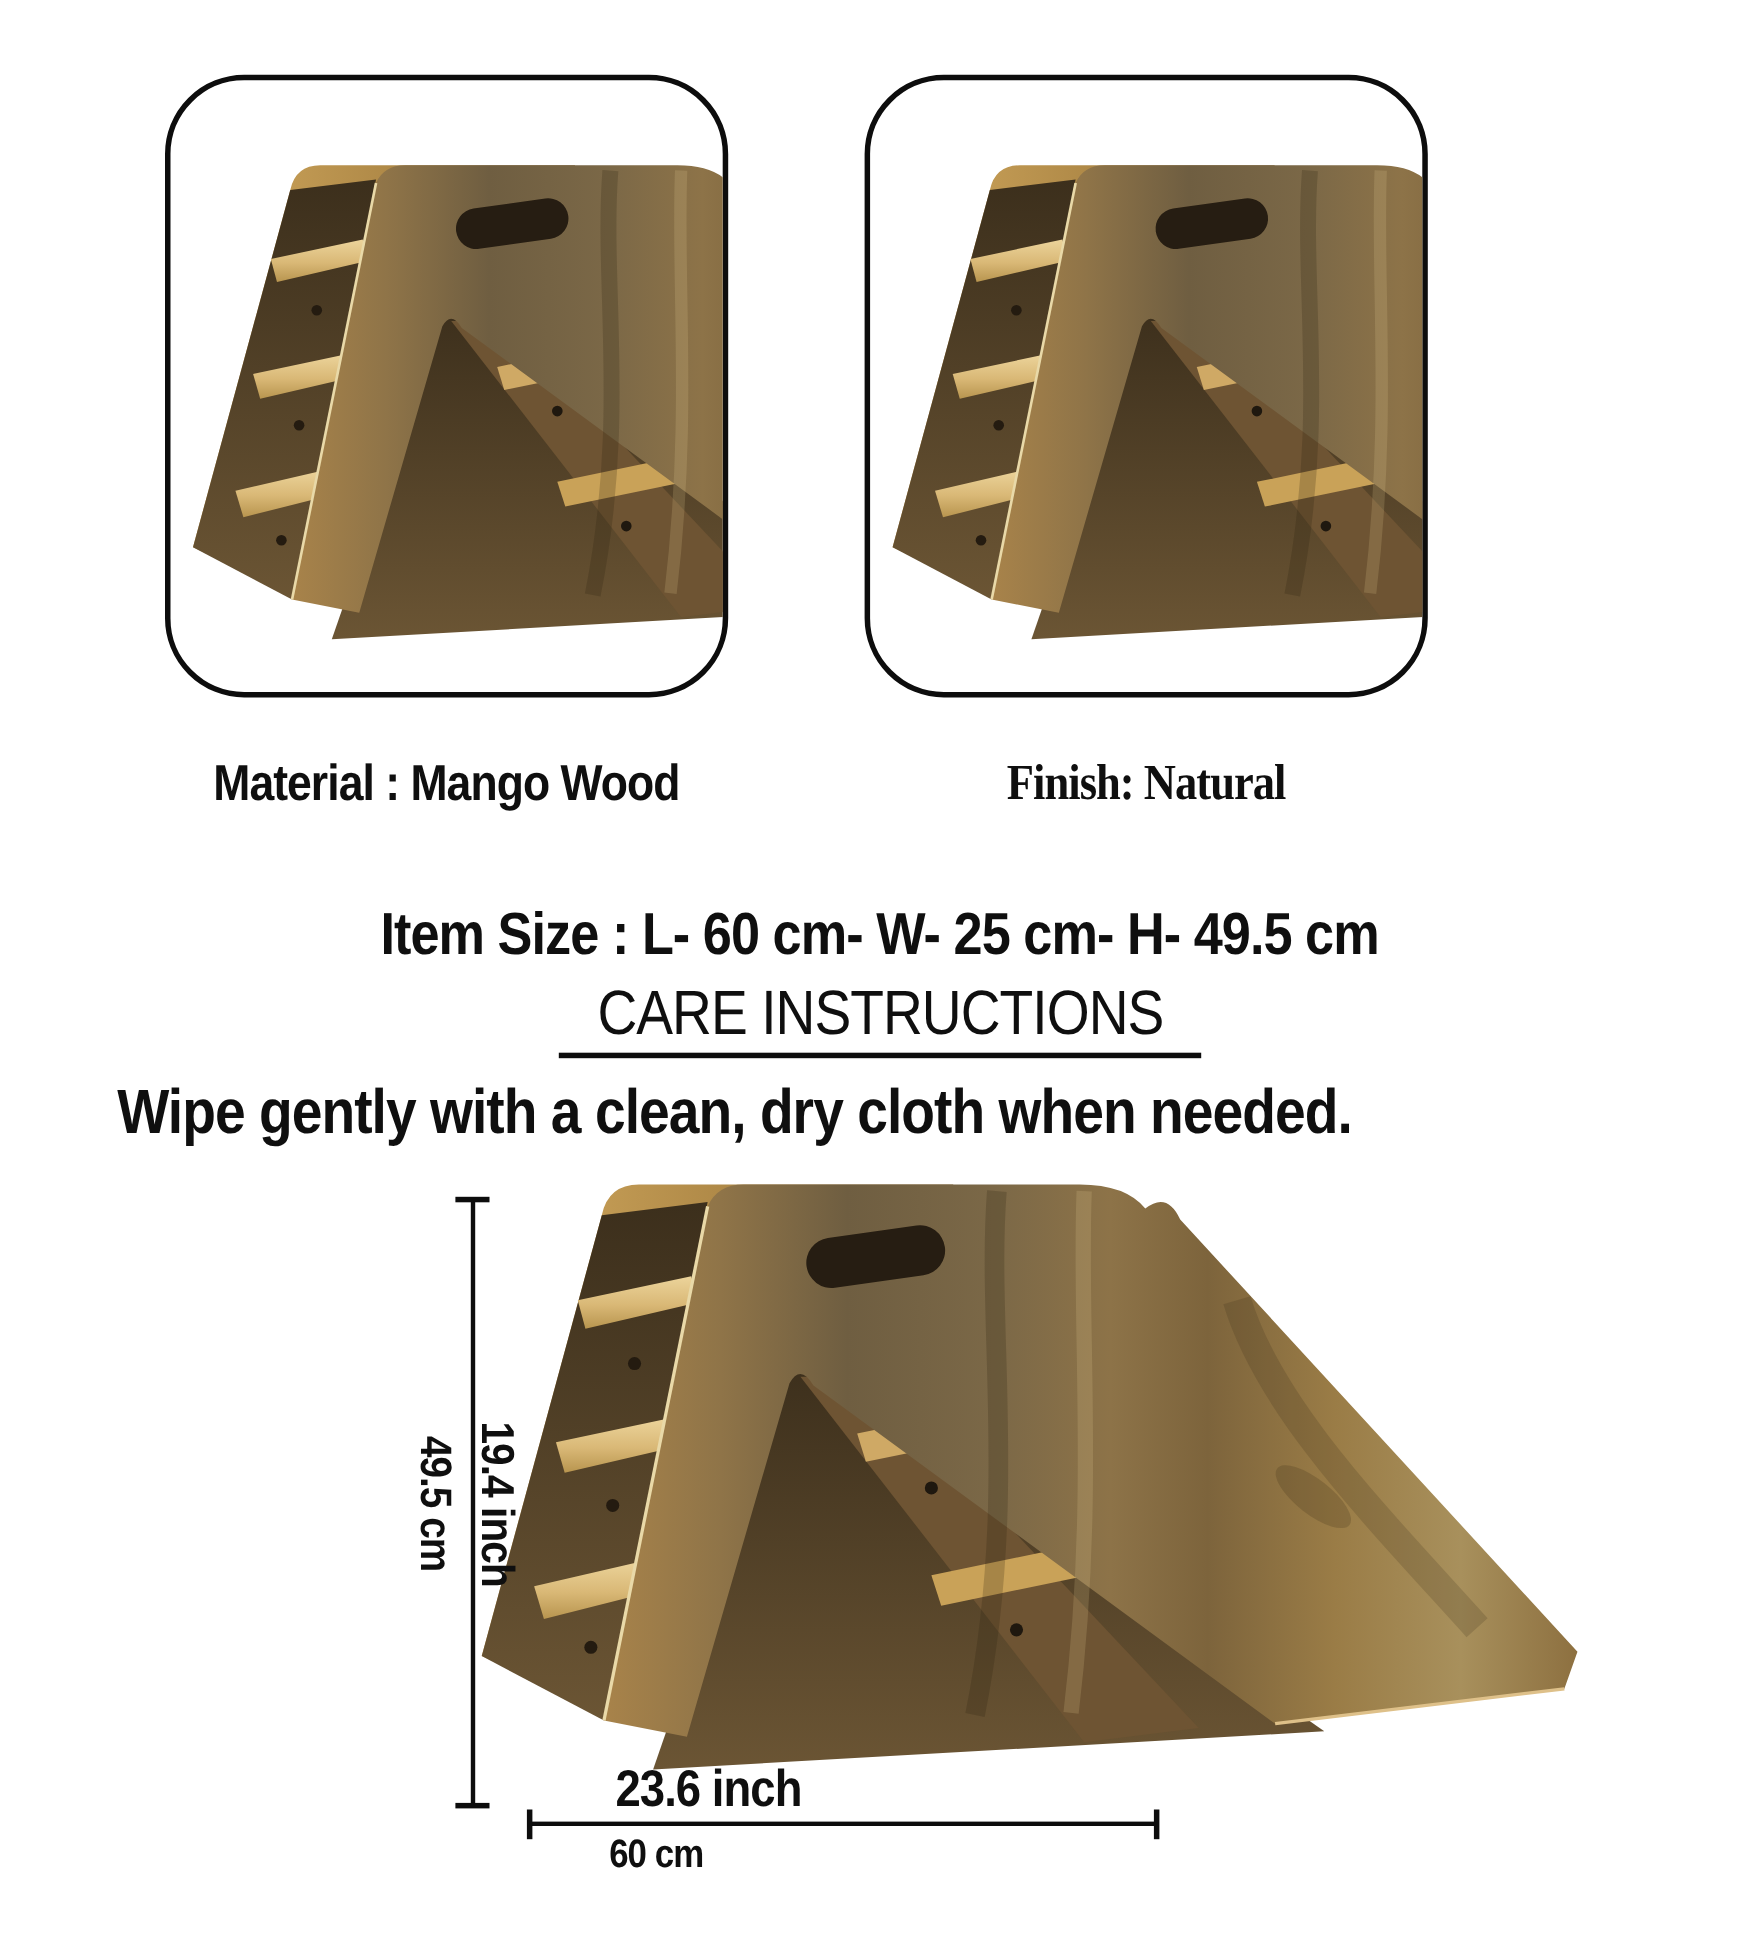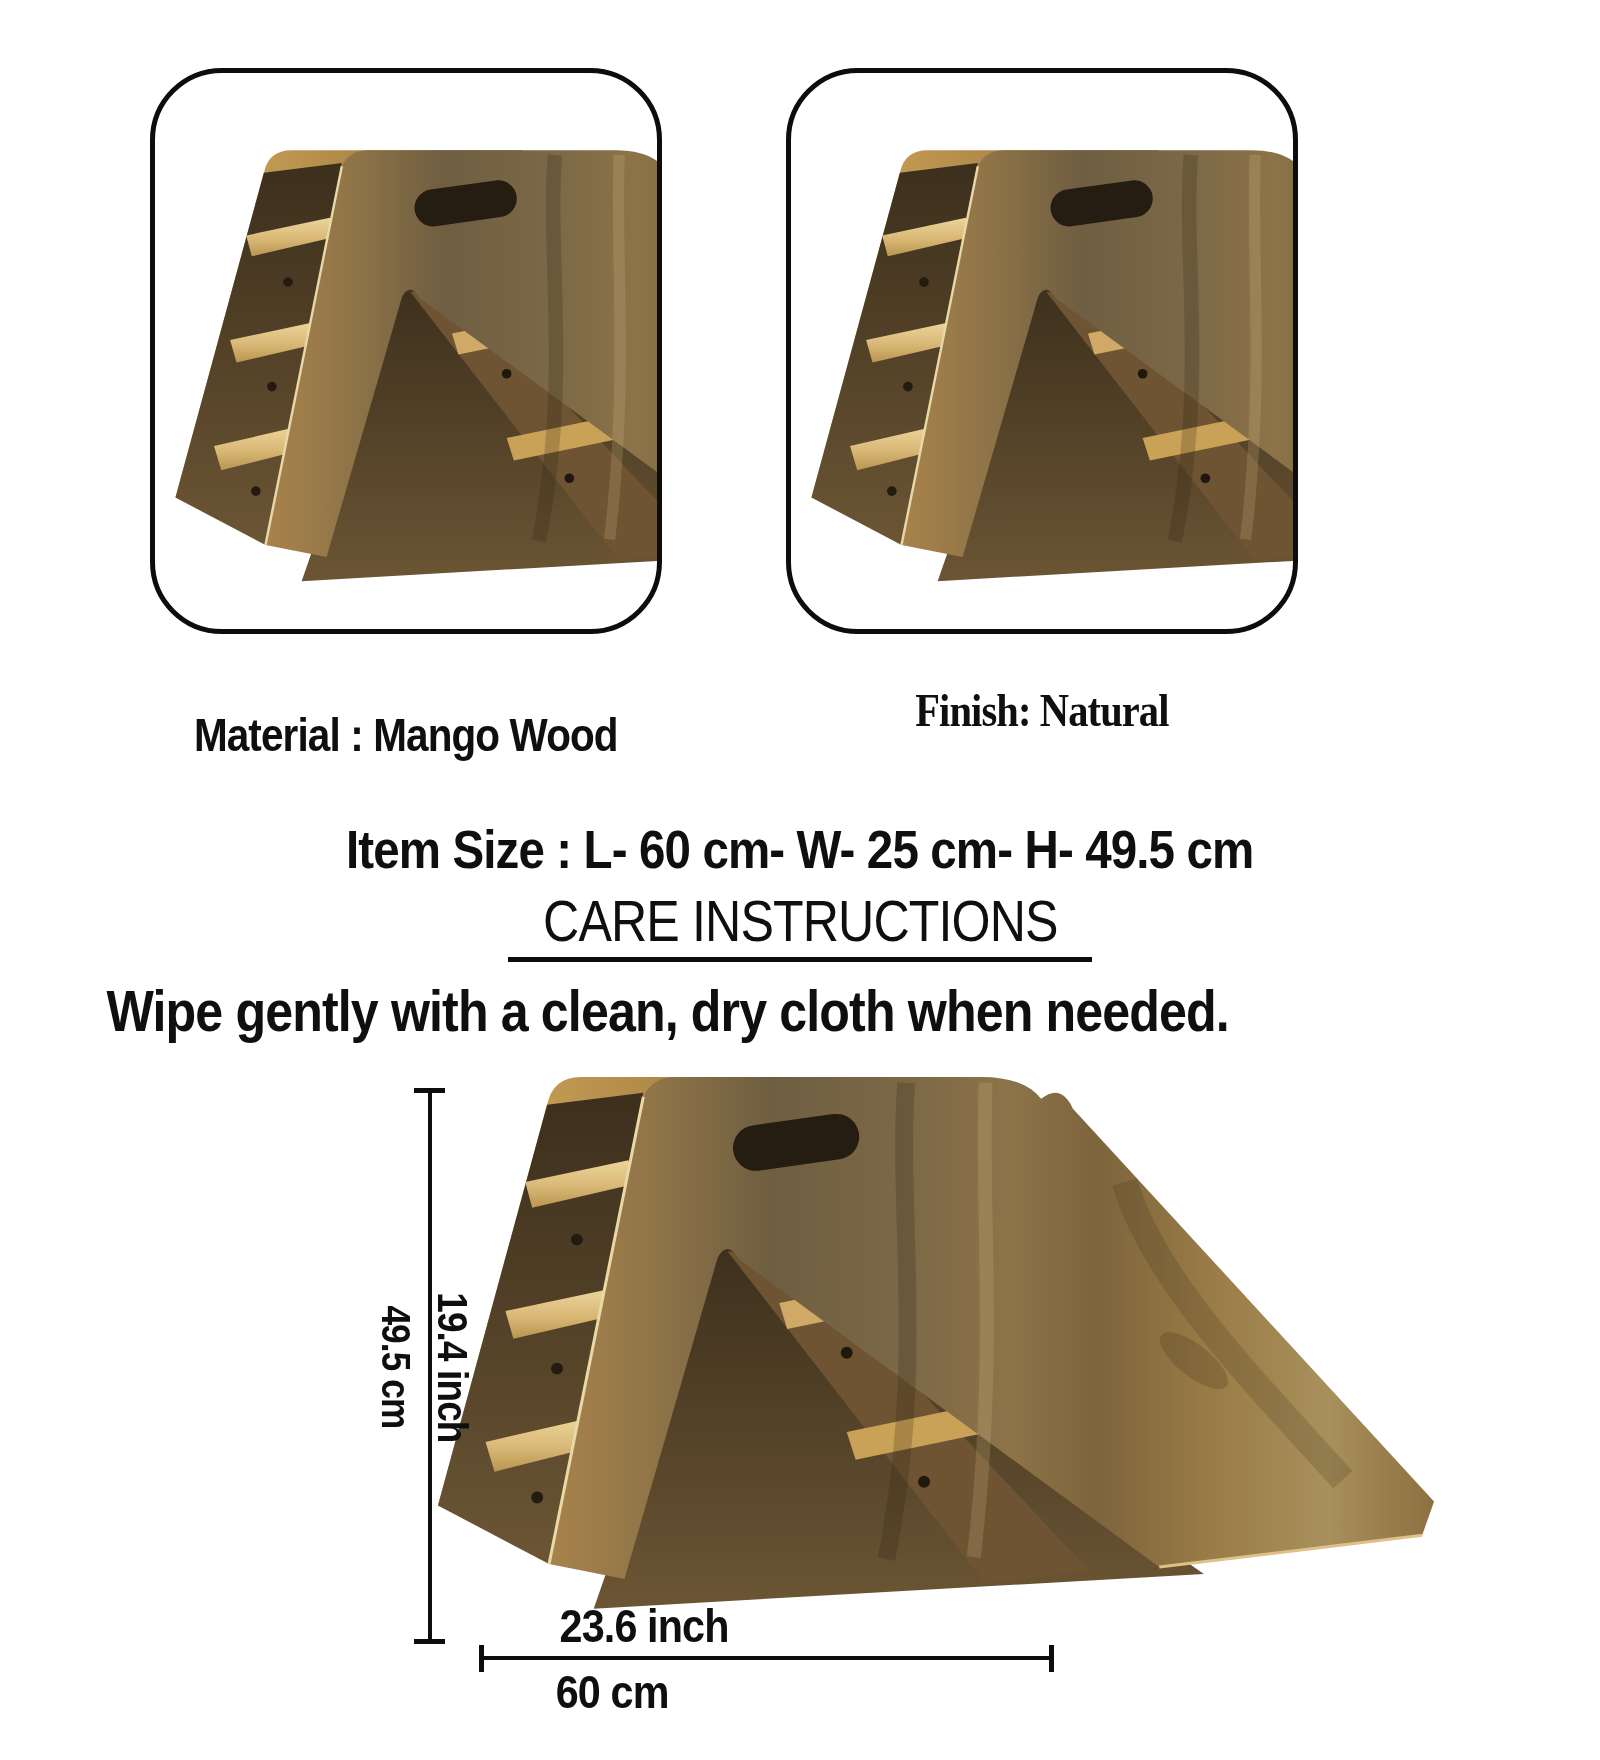--- a/index.html
+++ b/index.html
@@ -8,21 +8,21 @@
 
   
   .card{position:absolute;top:68px;width:502px;height:556px;border:5px solid #0d0d0d;
         border-radius:72px;overflow:hidden;background:#ffffff;}
   .card .stool{position:absolute;left:14px;top:66px;width:820px;height:auto;}
   .card1{left:150px;}
   .card2{left:786px;}
 
   .caption{position:absolute;top:684px;width:512px;text-align:center;
            font-size:46px;font-weight:bold;white-space:nowrap;}
-  .caption1{left:150px;margin-top:24px;}
+  .caption1{left:150px;}
   .caption2{left:786px;font-family:Liberation Serif, serif;}
 
   .cond{display:inline-block;transform:scaleX(0.88);letter-spacing:-1px;white-space:nowrap;}
 
   .line-itemsize{position:absolute;left:0;top:796px;width:1600px;text-align:center;
                  font-size:54px;font-weight:bold;margin-top:22px;}
   .line-care-h{position:absolute;left:0;top:888px;width:1600px;text-align:center;
                font-size:57px;font-weight:normal;}
   .line-care-h .ul{display:inline-block;padding-bottom:3px;border-bottom:5px solid #0d0d0d;}
   .line-care-t{position:absolute;left:0;top:978px;width:1335px;text-align:center;
@@ -40,21 +40,21 @@
   .hcap-right{left:1049px;top:1645px;width:5px;height:27px;}
 
   .dim-v-label{position:absolute;width:260px;height:48px;line-height:48px;text-align:center;
                font-weight:bold;white-space:nowrap;}
   .label-cm-v{left:266px;top:1343px;font-size:40px;transform:rotate(90deg);}
   .label-inch-v{left:322px;top:1343px;font-size:42px;transform:rotate(90deg);}
 
   .dim-h-label{position:absolute;left:548px;width:400px;text-align:left;
                font-weight:bold;white-space:nowrap;}
   .label-inch-h{top:1598px;font-size:47px;}
-  .label-cm-h{top:1664px;font-size:47px;}
+  .label-cm-h{top:1664px;font-size:36px;}
 </style>
 </head>
 <body>
 
 <svg width="0" height="0" style="position:absolute" aria-hidden="true">
   <defs>
     <linearGradient id="gFront" x1="0" y1="0" x2="1" y2="0">
       <stop offset="0" stop-color="#a8834a"></stop>
       <stop offset="0.12" stop-color="#8f7448"></stop>
       <stop offset="0.25" stop-color="#6f5e41"></stop>

